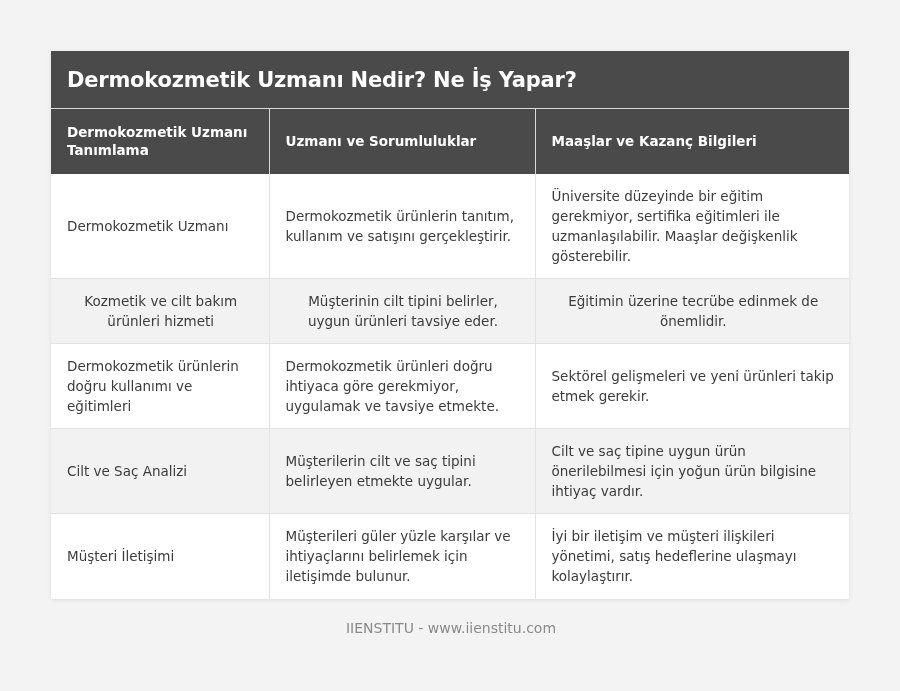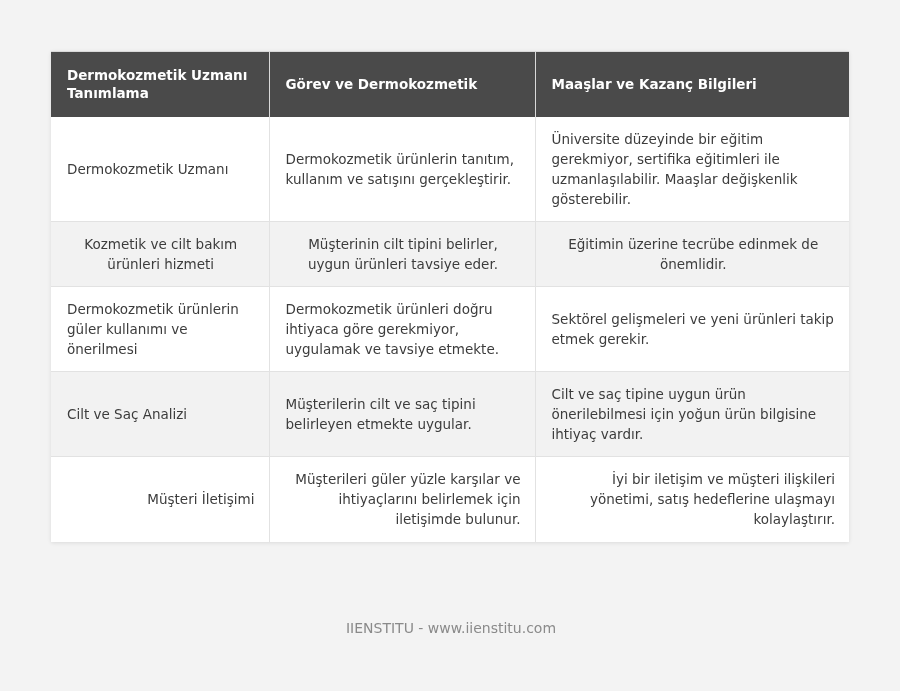--- a/index.html
+++ b/index.html
@@ -52,66 +52,67 @@
       font-size: 13.5px;
       color: #3c3c3c;
       line-height: 20px;
       padding: 0 14px 0 16px;
       border-right: 1px solid #e2e2e2;
       border-bottom: 1px solid #e2e2e2;
       vertical-align: middle;
       margin-left: 13px;
     }
     tbody td:last-child { border-right: none; }
-    tbody tr:last-child td { border-bottom: none; text-align: right; }
+    tbody tr:last-child td { border-bottom: none; }
     tbody tr:nth-child(even) td { background: #f2f2f2; }
     tbody tr.r1 td { height: 105px; }
     tbody tr.r2 td { height: 65px; text-align: center; }
     tbody tr.r3 td { height: 85px; }
     tbody tr.r4 td { height: 85px; }
     tbody tr.r5 td { height: 85px; }
     .footer {
       position: absolute;
       left: 1px; top: 620px;
       width: 900px;
       text-align: center;
       font-size: 14px;
       color: #8a8a8a;
     }
   </style>
 </head>
 <body>
 
 <div class="card">
+  <div class="title-bar">Dermokozmetik Uzmanı Nedir? Ne İş Yapar?</div>
   <table>
     <colgroup>
       <col class="c1">
         <col class="c2">
         <col class="c3">
     </colgroup>
     <thead>
       <tr>
         <th>Dermokozmetik Uzmanı Tanımlama</th>
-        <th>Görev ve Dermokozmetik</th>
+        <th>Uzmanı ve Sorumluluklar</th>
         <th>Maaşlar ve Kazanç Bilgileri</th>
       </tr>
     </thead>
     <tbody>
       <tr class="r1">
         <td>Dermokozmetik Uzmanı</td>
         <td>Dermokozmetik ürünlerin tanıtım, kullanım ve satışını gerçekleştirir.</td>
         <td>Üniversite düzeyinde bir eğitim gerekmiyor, sertifika eğitimleri ile uzmanlaşılabilir. Maaşlar değişkenlik gösterebilir.</td>
       </tr>
       <tr class="r2">
         <td>Kozmetik ve cilt bakım ürünleri hizmeti</td>
         <td>Müşterinin cilt tipini belirler, uygun ürünleri tavsiye eder.</td>
         <td>Eğitimin üzerine tecrübe edinmek de önemlidir.</td>
       </tr>
       <tr class="r3">
-        <td>Dermokozmetik ürünlerin güler kullanımı ve önerilmesi</td>
+        <td>Dermokozmetik ürünlerin doğru kullanımı ve eğitimleri</td>
         <td>Dermokozmetik ürünleri doğru ihtiyaca göre gerekmiyor, uygulamak ve tavsiye etmekte.</td>
         <td>Sektörel gelişmeleri ve yeni ürünleri takip etmek gerekir.</td>
       </tr>
       <tr class="r4">
         <td>Cilt ve Saç Analizi</td>
         <td>Müşterilerin cilt ve saç tipini belirleyen etmekte uygular.</td>
         <td>Cilt ve saç tipine uygun ürün önerilebilmesi için yoğun ürün bilgisine ihtiyaç vardır.</td>
       </tr>
       <tr class="r5">
         <td>Müşteri İletişimi</td>

